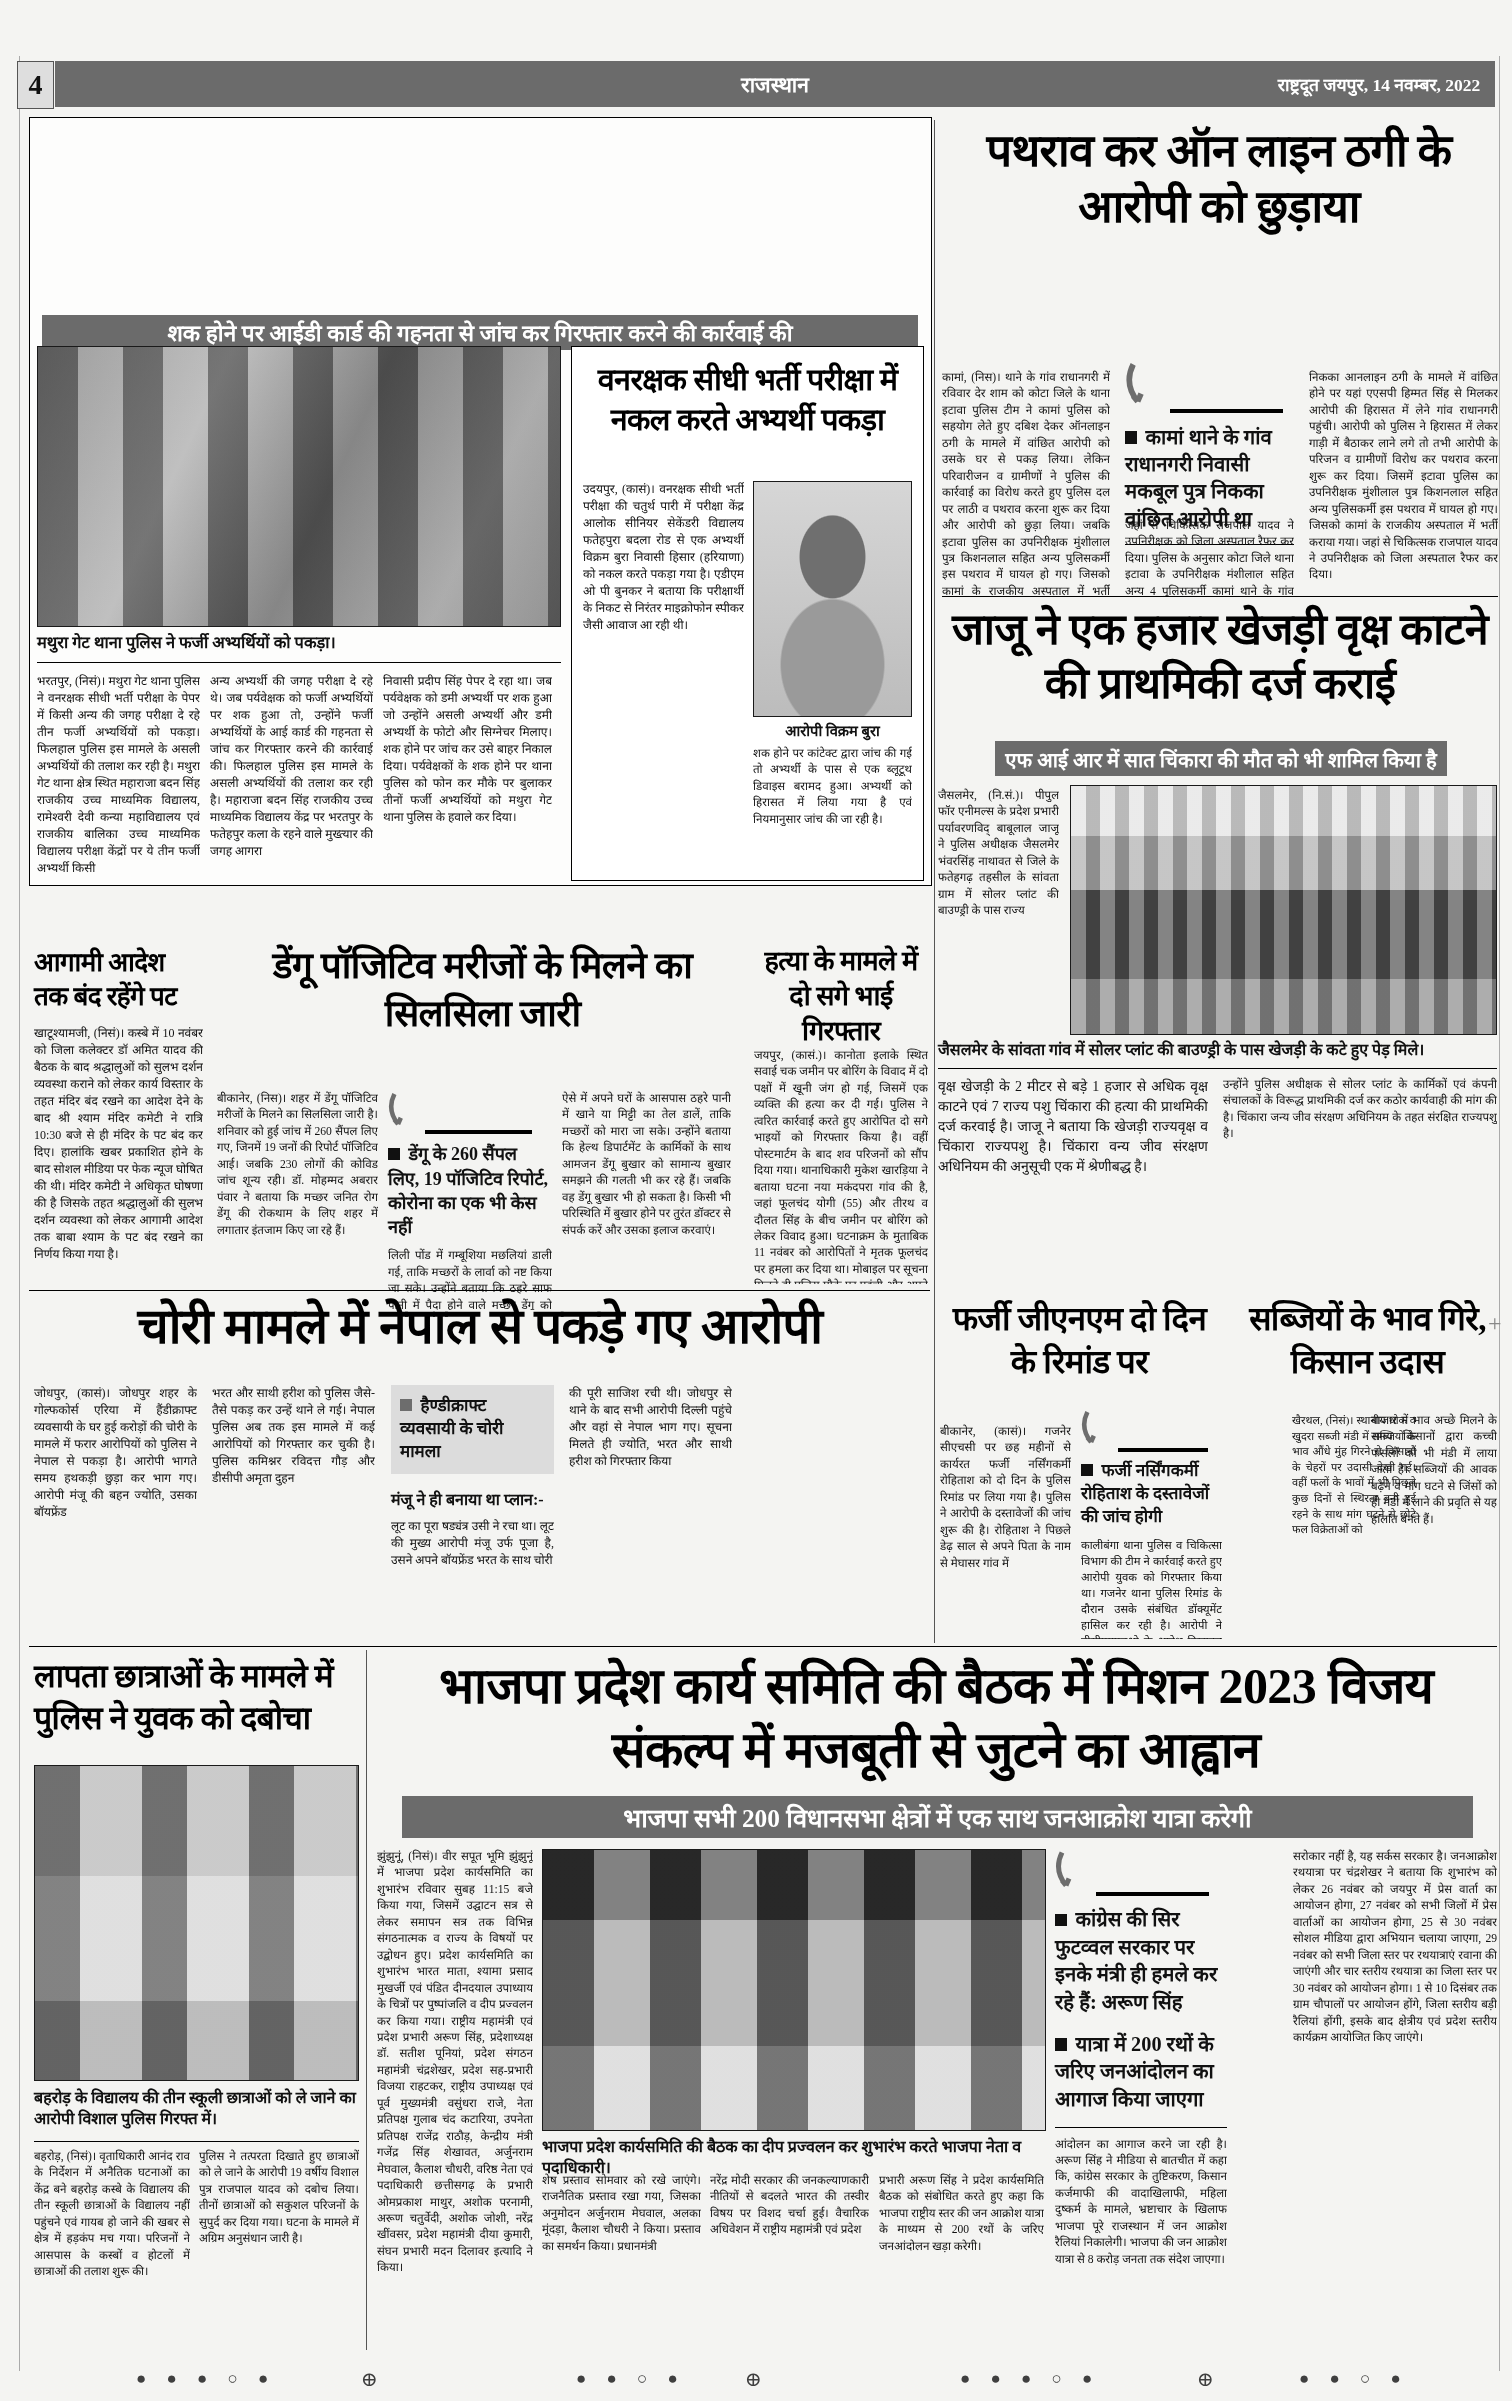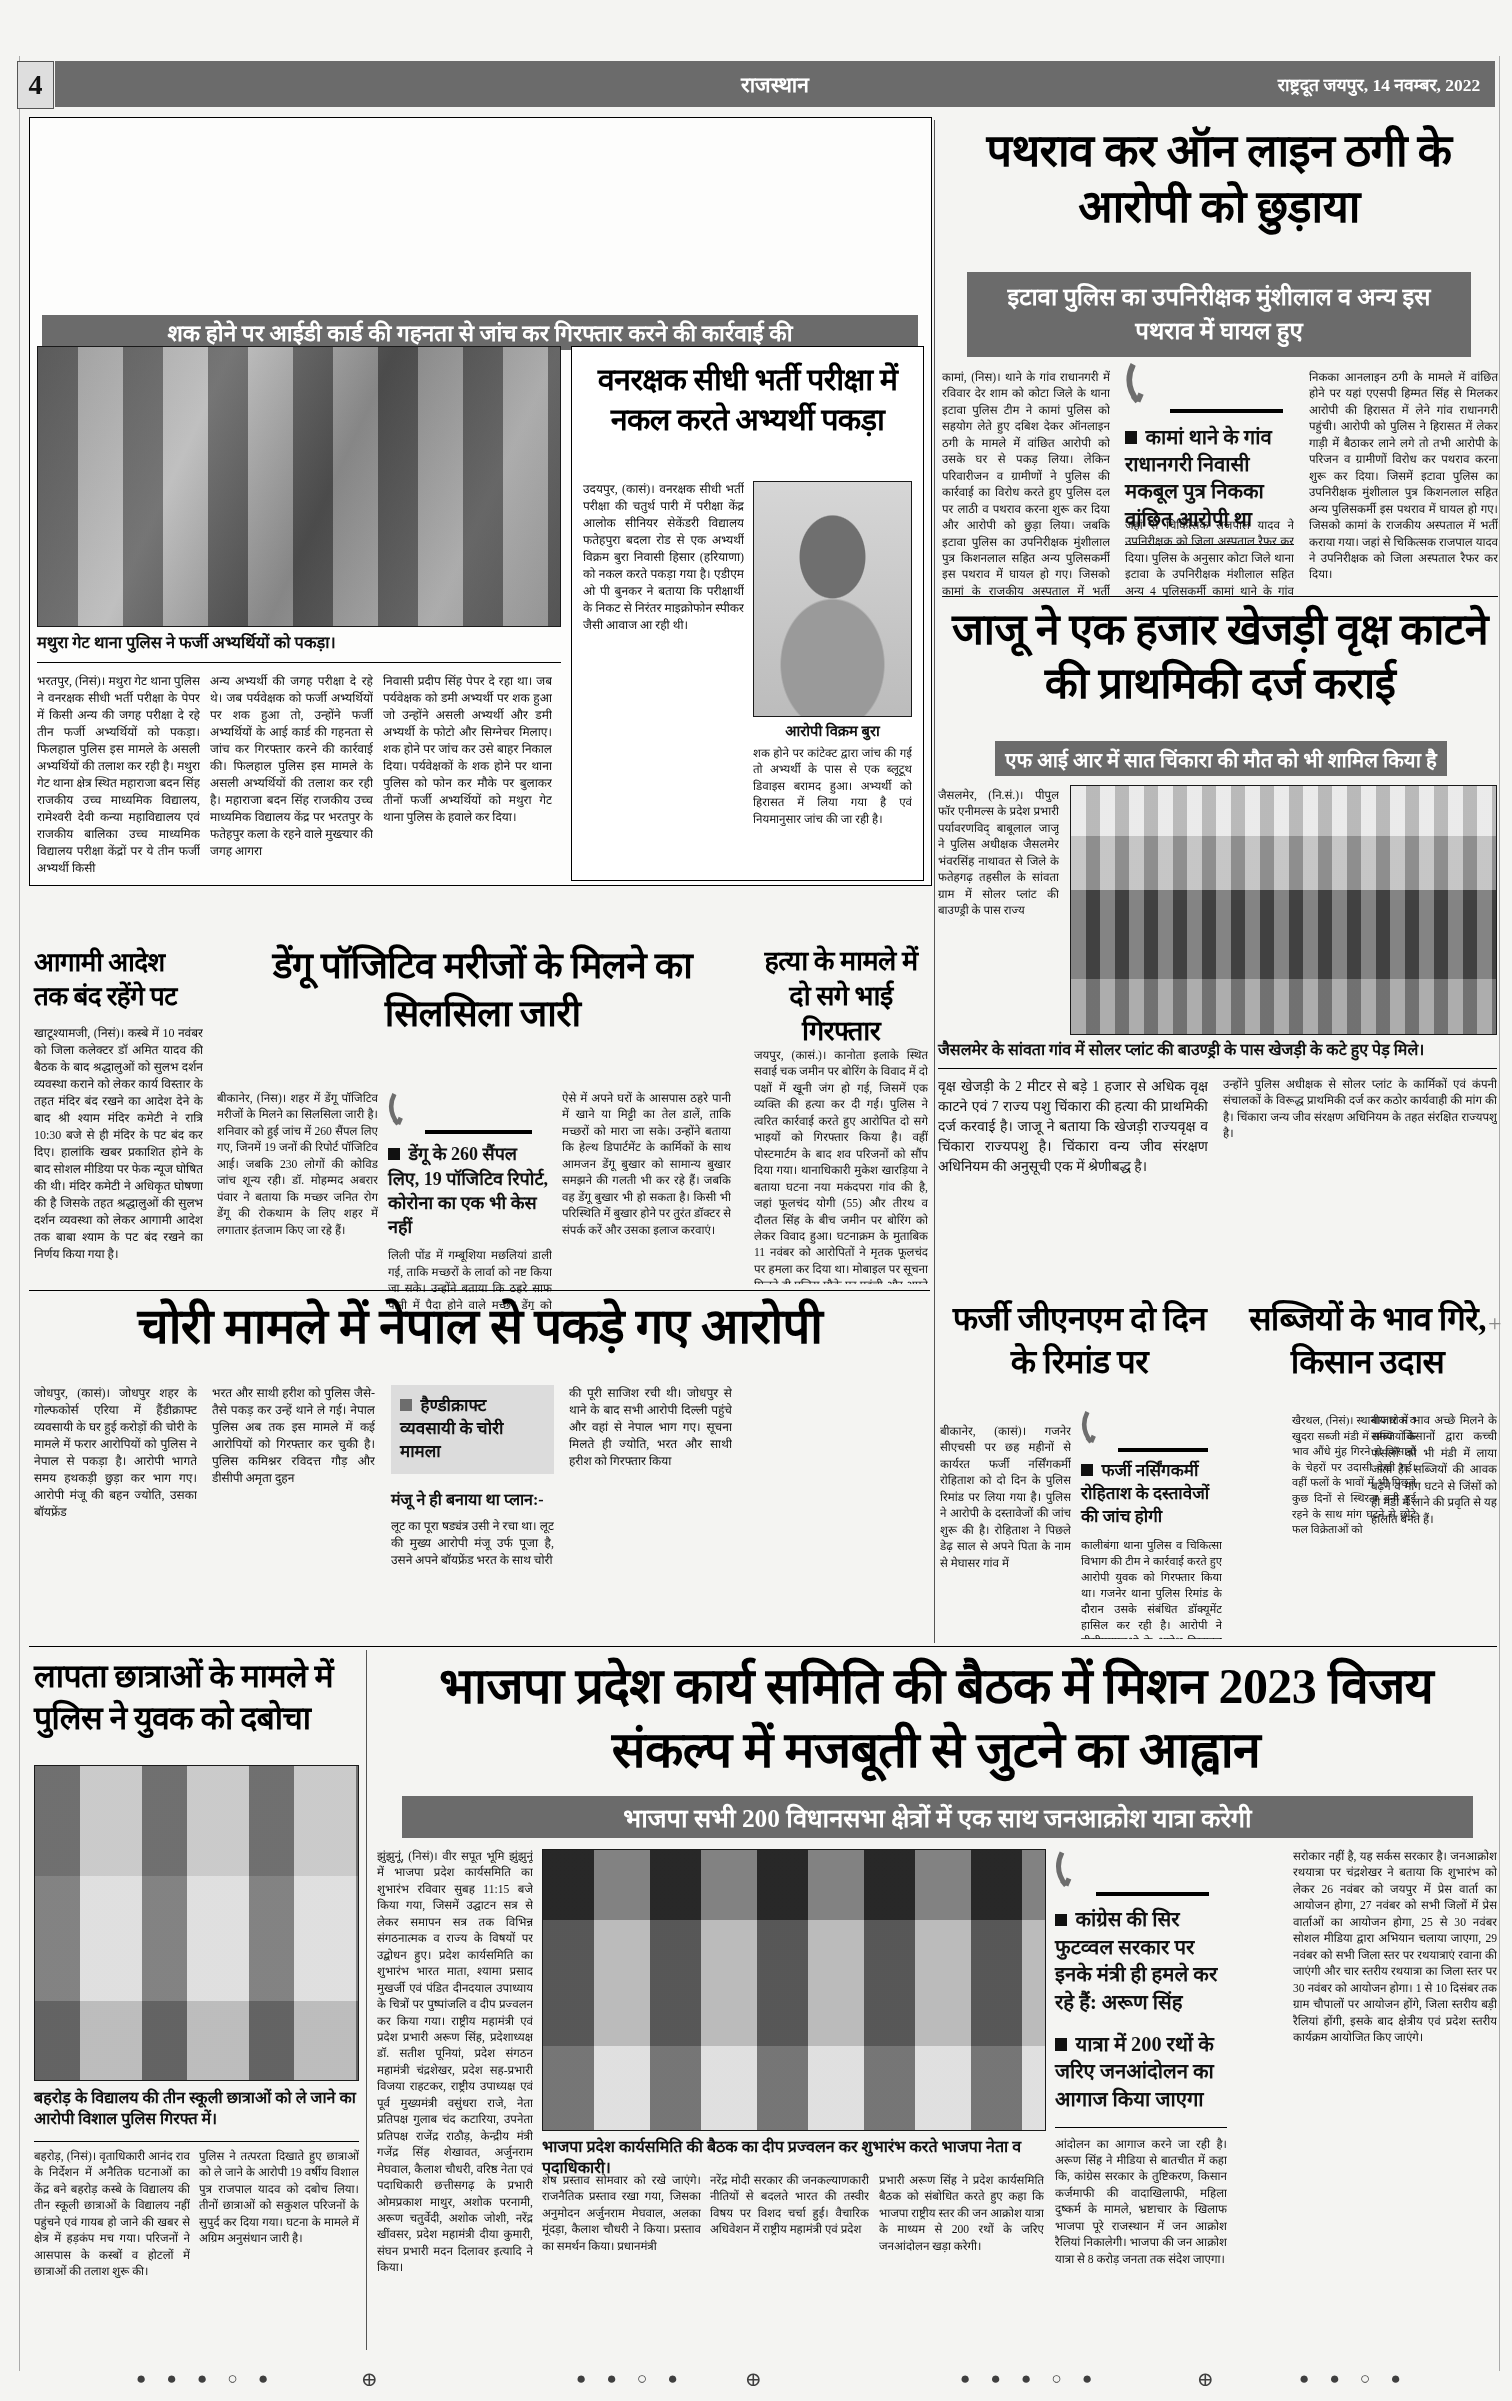--- a/index.html
+++ b/index.html
@@ -62,21 +62,20 @@
   <div class="abs" style="left:571px;top:346px;width:351px;height:533px;border:1.1px solid #000;background:#fff;"></div>
   <div class="abs hl center" style="left:582px;top:361px;width:331px;height:108px;font-size:30.5px;line-height:1.3;">वनरक्षक सीधी भर्ती परीक्षा में नकल करते अभ्यर्थी पकड़ा</div>
   <div class="abs body-col" style="left:583px;top:481px;width:161px;height:383px;font-size:12px;">उदयपुर, (कासं)। वनरक्षक सीधी भर्ती परीक्षा की चतुर्थ पारी में परीक्षा केंद्र आलोक सीनियर सेकेंडरी विद्यालय फतेहपुरा बदला रोड से एक अभ्यर्थी विक्रम बुरा निवासी हिसार (हरियाणा) को नकल करते पकड़ा गया है। एडीएम ओ पी बुनकर ने बताया कि परीक्षार्थी के निकट से निरंतर माइक्रोफोन स्पीकर जैसी आवाज आ रही थी।</div>
   <div class="abs photo ph-portrait" style="left:753px;top:481px;width:159px;height:236px;"></div>
   <div class="abs caption center" style="left:753px;top:722px;width:159px;font-size:14.7px;">आरोपी विक्रम बुरा</div>
   <div class="abs body-col" style="left:753px;top:746px;width:159px;height:119px;font-size:11.6px;">शक होने पर कांटेक्ट द्वारा जांच की गई तो अभ्यर्थी के पास से एक ब्लूटूथ डिवाइस बरामद हुआ। अभ्यर्थी को हिरासत में लिया गया है एवं नियमानुसार जांच की जा रही है।</div>
 
   <div class="abs vrule" style="left:934px;top:120px;height:1523px;border-left:0.6px solid #555;"></div>
 
   <div class="abs hl center" style="left:942px;top:123px;width:554px;height:142px;font-size:45px;line-height:1.25;">पथराव कर ऑन लाइन ठगी के आरोपी को छुड़ाया</div>
-  <div class="abs graybar" style="left:967px;top:272px;width:504px;height:85px;font-size:24px;line-height:1.4;padding:0 17px;box-sizing:border-box;">इटावा पुलिस का उपनिरीक्षक मुंशीलाल व अन्य इस पथराव में घायल हुए</div>
   <div class="abs body-col" style="left:942px;top:370px;width:168px;height:226px;font-size:11.6px;">कामां, (निस)। थाने के गांव राधानगरी में रविवार देर शाम को कोटा जिले के थाना इटावा पुलिस टीम ने कामां पुलिस को सहयोग लेते हुए दबिश देकर ऑनलाइन ठगी के मामले में वांछित आरोपी को उसके घर से पकड़ लिया। लेकिन परिवारीजन व ग्रामीणों ने पुलिस की कार्रवाई का विरोध करते हुए पुलिस दल पर लाठी व पथराव करना शुरू कर दिया और आरोपी को छुड़ा लिया। जबकि इटावा पुलिस का उपनिरीक्षक मुंशीलाल पुत्र किशनलाल सहित अन्य पुलिसकर्मी इस पथराव में घायल हो गए। जिसको कामां के राजकीय अस्पताल में भर्ती कराया गया।</div>
   <div class="abs" style="left:1125px;top:361px;width:169px;height:235px;">
     <svg width="40" height="45" viewBox="0 0 70 80" style="display:block;">
         <path d="M14 6 C 2 30, 6 52, 22 72 L14 62 M22 72 L28 58" stroke="#6d6d6d" stroke-width="10" fill="none"></path>
       </svg>
     <div class="rule" style="margin:3.4px 0 10.2px 45px;border-top:4.5px solid #000;width:113px;"></div>
     <div class="pq" style="font-size:20.3px;"><span class="sq"></span><span>कामां थाने के गांव राधानगरी निवासी मकबूल पुत्र निकका वांछित आरोपी था</span></div>
     <div class="thinrule" style="margin-top:11.3px;border-top:1.1px solid #000;"></div>
   </div>
 

